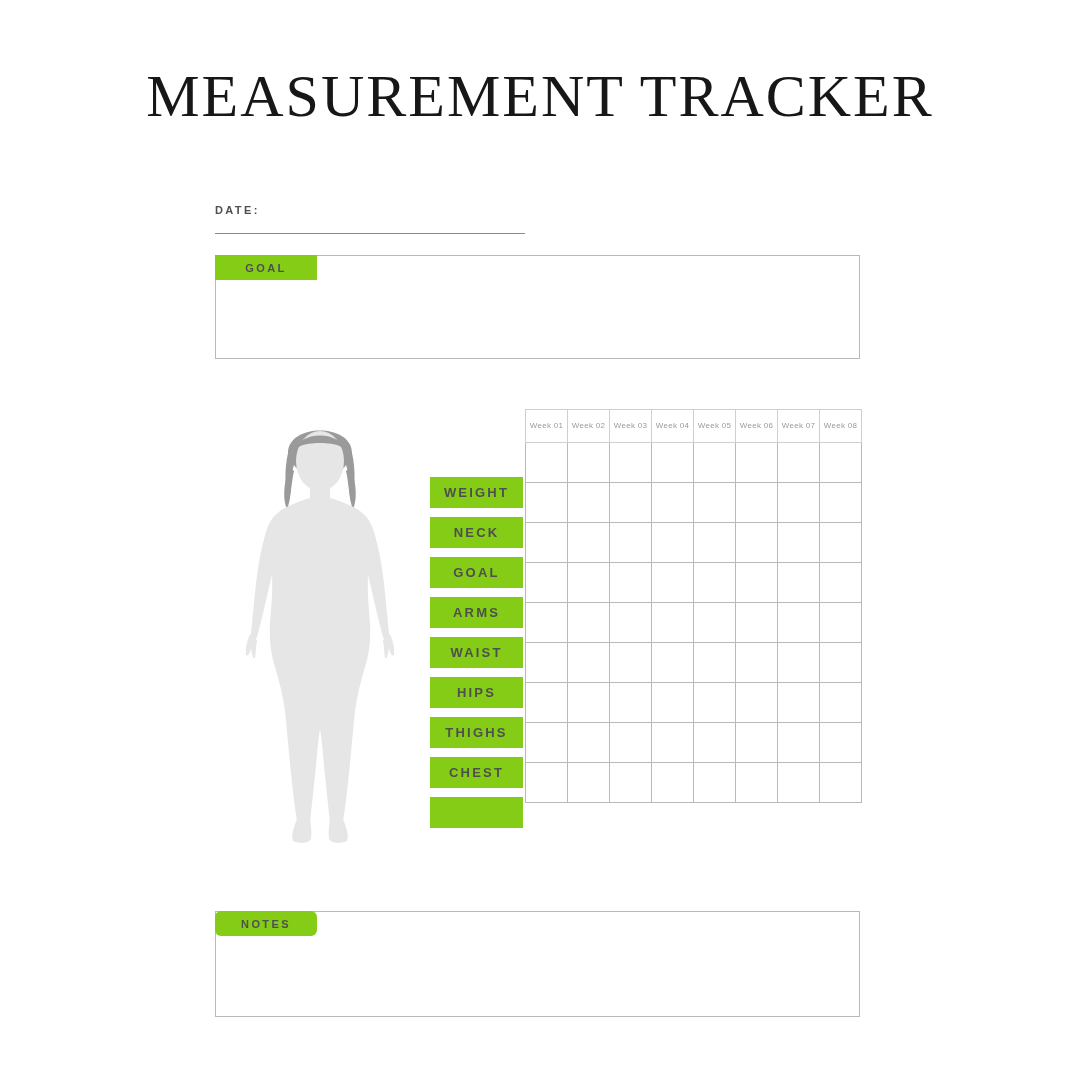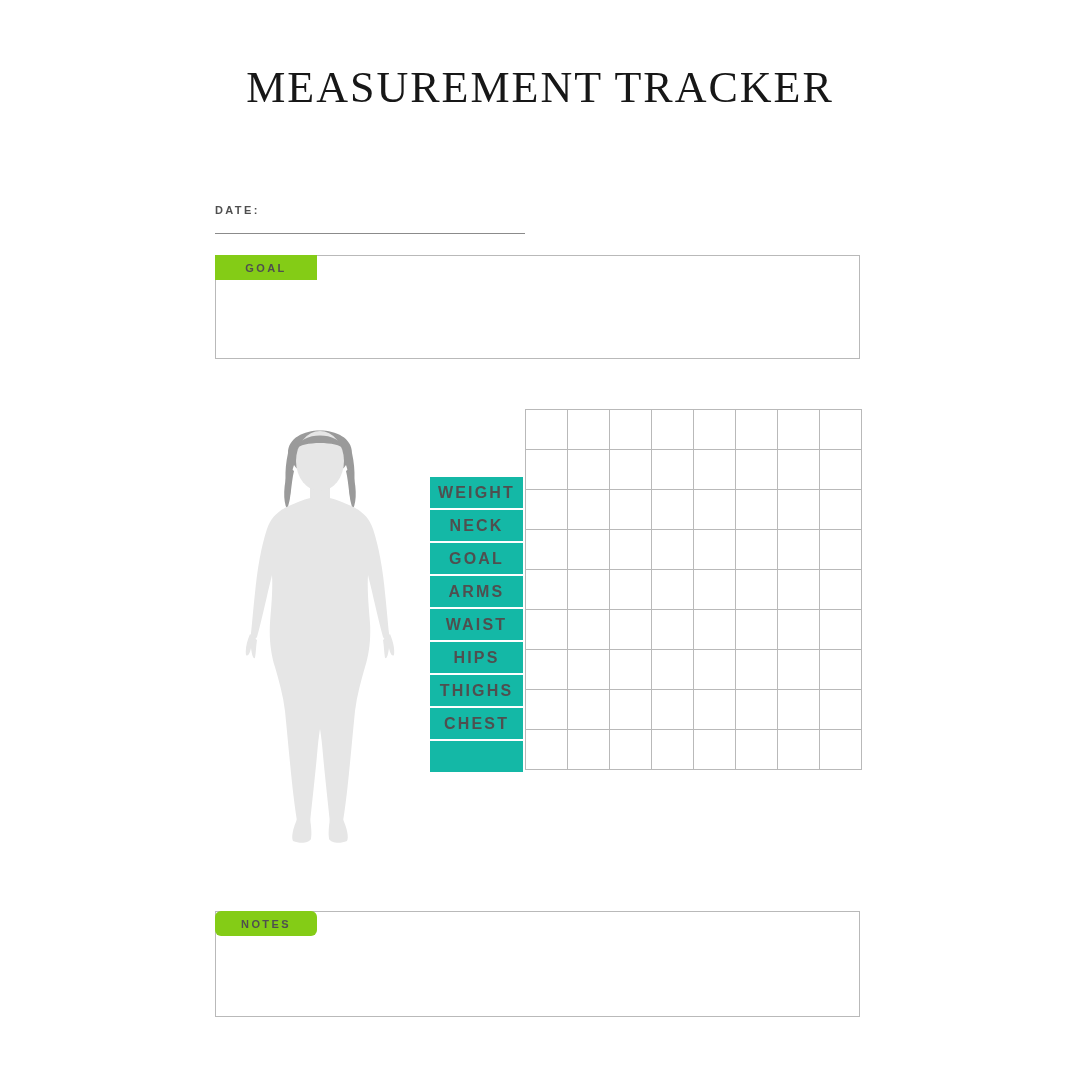--- a/index.html
+++ b/index.html
@@ -17,21 +17,21 @@
   }
 
   
   .page-title {
     position: absolute;
     top: 62px;
     left: 0;
     width: 1080px;
     text-align: center;
     font-family: "Liberation Serif", serif;
-    font-size: 44px;
+    font-size: 60px;
     letter-spacing: 2px;
     color: #171717;
     font-weight: 400;
   }
 
   
   .date-row {
     position: absolute;
     left: 215px;
     top: 200px;
@@ -85,23 +85,23 @@
 
   
   .labels-col {
     position: absolute;
     left: 430px;
     top: 477px;
     width: 93px;
   }
   .meas-label {
     height: 31px;
-    margin-bottom: 2px;
-    background: #14b8a6;
-    font-size: 16px;
+    margin-bottom: 9px;
+    background: #84cc16;
+    font-size: 13px;
     font-weight: bold;
     letter-spacing: 2.2px;
     color: #4f4f4f;
     display: flex;
     align-items: center;
     justify-content: center;
   }
 
   
   .progress-table {
@@ -233,20 +233,30 @@
   <div class="meas-label">ARMS</div>
   <div class="meas-label">WAIST</div>
   <div class="meas-label">HIPS</div>
   <div class="meas-label">THIGHS</div>
   <div class="meas-label">CHEST</div>
   <div class="meas-label"></div>
 </div>
 
 <table class="progress-table">
   <thead>
+    <tr>
+      <th class="week-cell">Week 01</th>
+      <th class="week-cell">Week 02</th>
+      <th class="week-cell">Week 03</th>
+      <th class="week-cell">Week 04</th>
+      <th class="week-cell">Week 05</th>
+      <th class="week-cell">Week 06</th>
+      <th class="week-cell">Week 07</th>
+      <th class="week-cell">Week 08</th>
+    </tr>
   </thead>
   <tbody>
     <tr>
       <td class="data-cell"></td>
       <td class="data-cell"></td>
       <td class="data-cell"></td>
       <td class="data-cell"></td>
       <td class="data-cell"></td>
       <td class="data-cell"></td>
       <td class="data-cell"></td>

